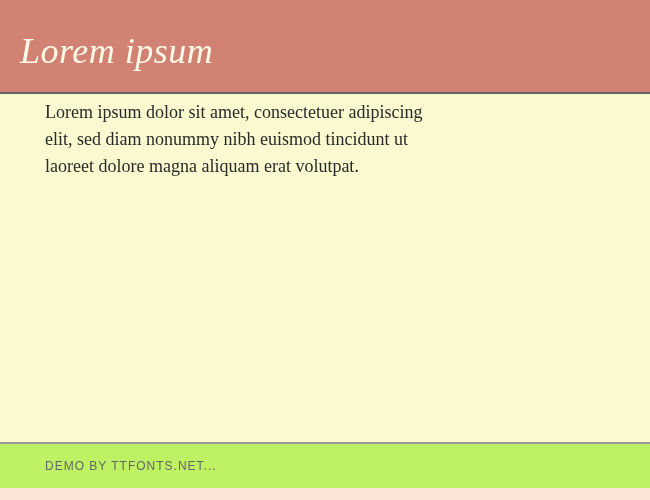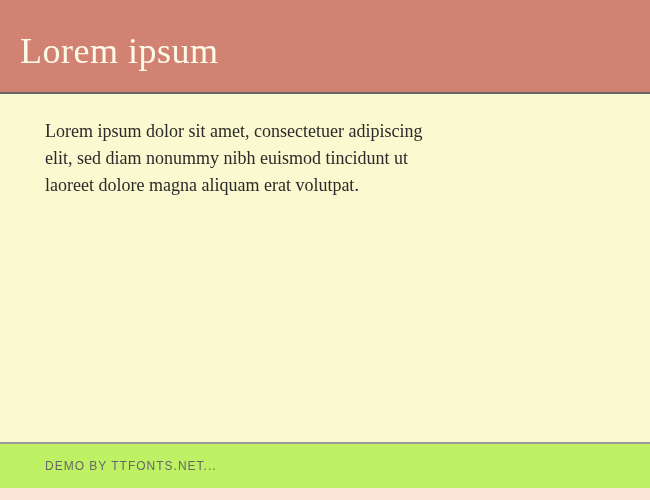--- a/index.html
+++ b/index.html
@@ -16,24 +16,25 @@
     .header {
       background: #d18273;
       padding: 30px 20px 20px 20px;
       border-bottom: 2px solid #666;
     }
     .header-title {
       color: #fdfbe8;
       font-size: 36px;
       font-weight: normal;
       letter-spacing: 0.5px;
+      font-style: italic;
     }
     .content {
       background: #fbf9cf;
-      padding: 24px 45px;
+      padding: 5px 45px;
       height: 350px;
       border-bottom: 2px solid #999;
     }
     .body-text {
       color: #2a2a2a;
       font-size: 18px;
       line-height: 1.5;
       max-width: 380px;
     }
     .footer {

